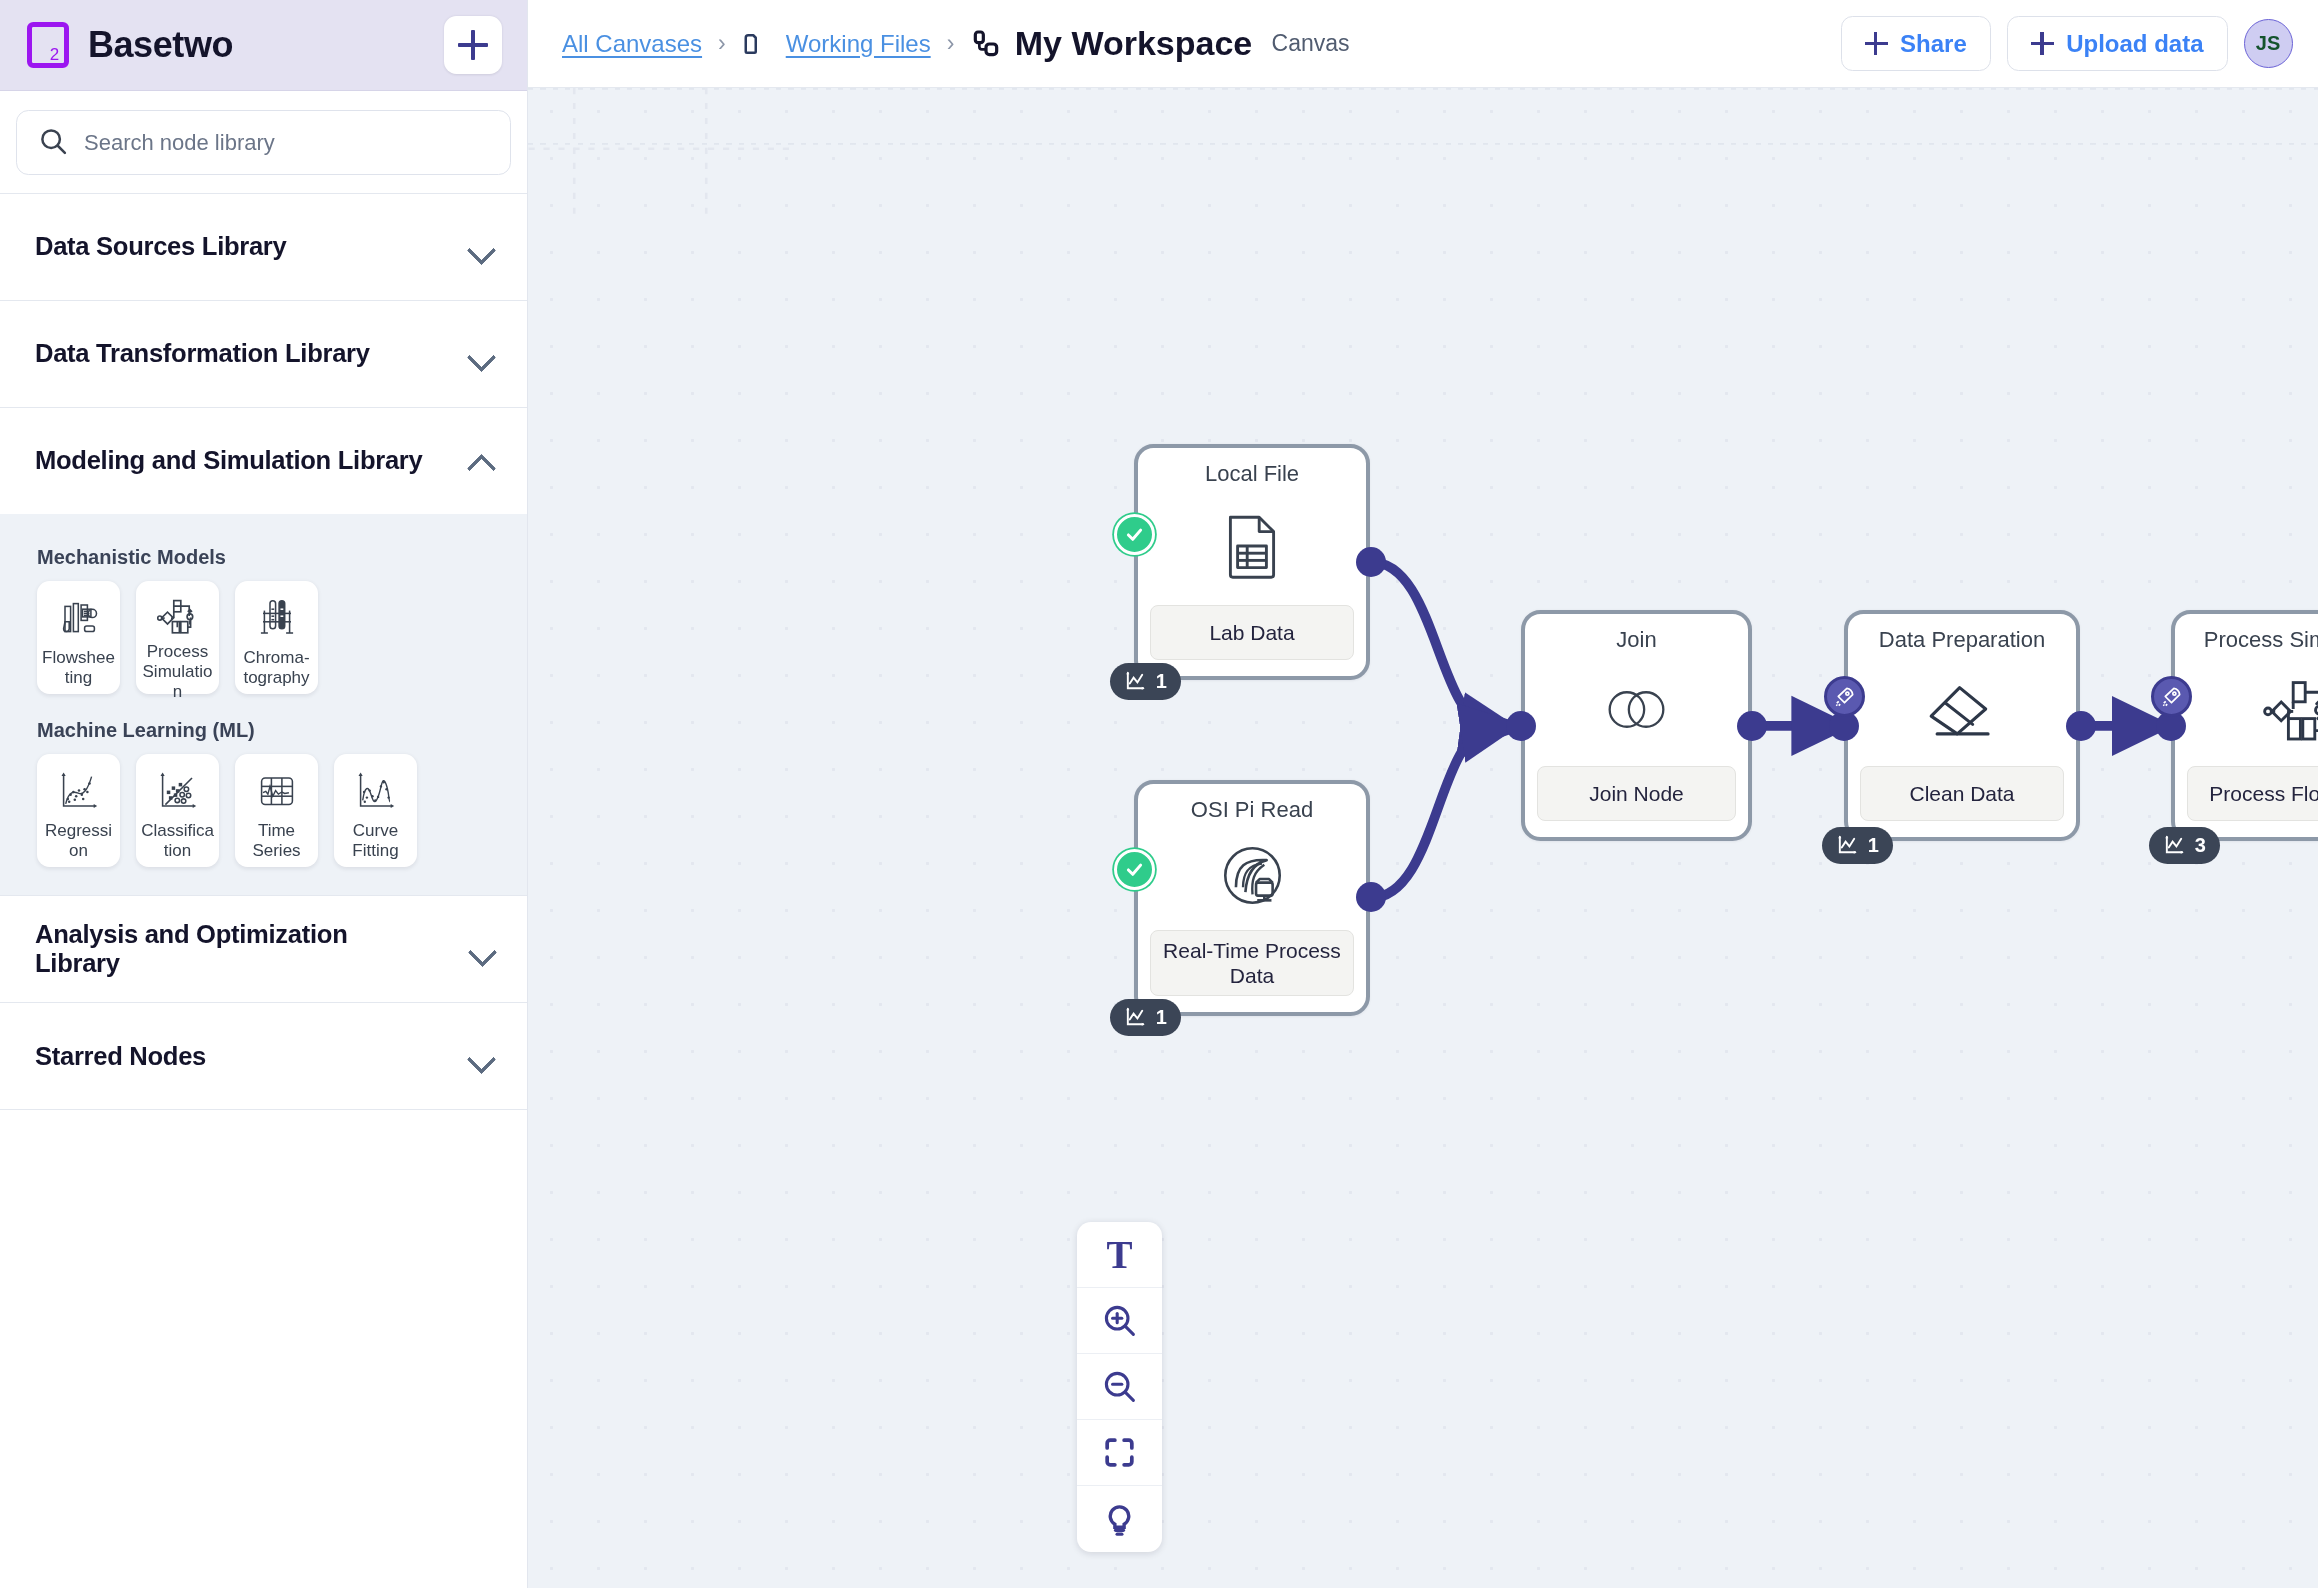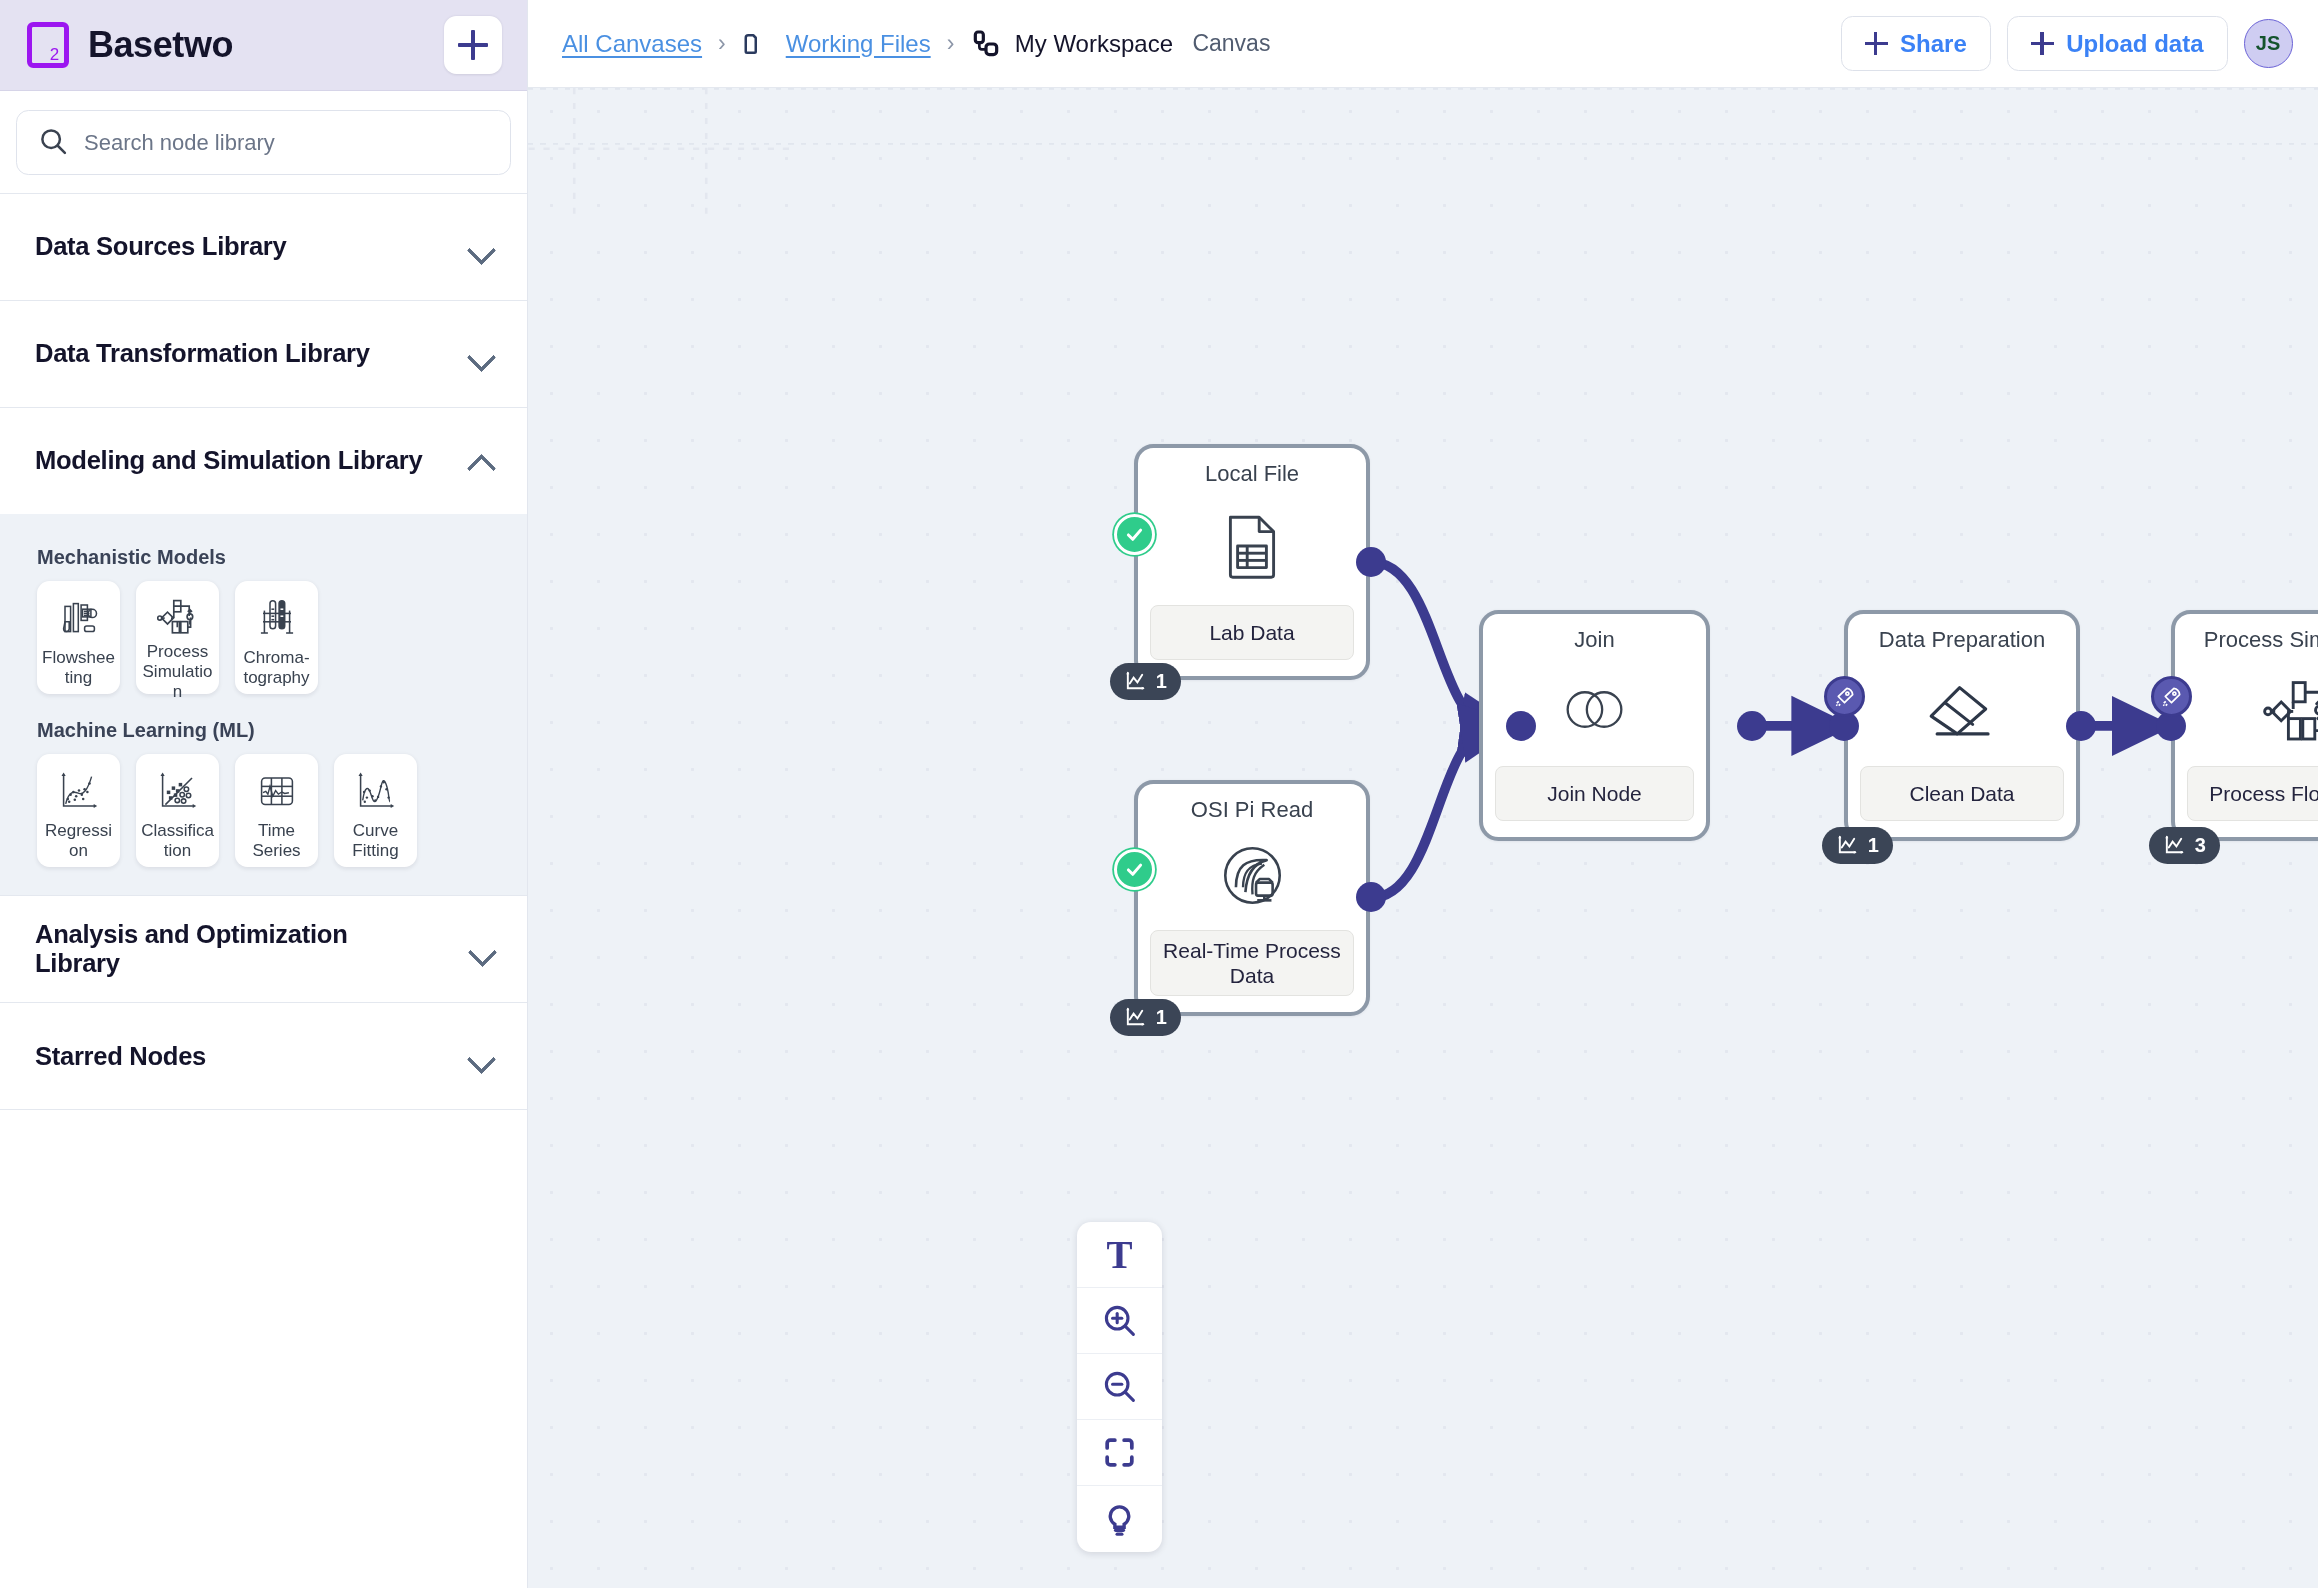--- a/index.html
+++ b/index.html
@@ -115,21 +115,21 @@
     height: 88px; background: #ffffff;
     display: flex; align-items: center; padding: 0 26.5px 0 34px;
     border-bottom: 1.3px solid #e4e8ef;
     position: relative; z-index: 4;
   }
   .crumb-link {
     font-size: 24px; color: #4a90e2; text-decoration: underline;
     text-underline-offset: 4.4px; font-weight: 500; cursor: pointer; white-space: nowrap;
   }
   .crumb-sep { font-size: 23px; color: #8c96a8; margin: 0 16px; }
-  .crumb-cur { font-size: 24px; font-weight: 400; color: #14142b; white-space: nowrap; }
+  .crumb-cur { font-size: 34px; font-weight: 700; color: #14142b; white-space: nowrap; }
   .crumb-sub { font-size: 23px; color: #515c70; margin-left: 19.4px; white-space: nowrap; }
   .folder-ic { margin-right: 14px; display: flex; }
   .ws-ic { margin-right: 12.4px; display: flex; }
 
   .top-actions { margin-left: auto; display: flex; align-items: center; gap: 16px; }
   .pill-btn {
     height: 55px; border: 1.3px solid #dde1ea; border-radius: 11.5px;
     background: #fff; display: flex; align-items: center; gap: 12.4px;
     padding: 0 23px; cursor: pointer;
   }
@@ -583,21 +583,21 @@
         <svg width="23" height="23" viewBox="0 0 24 24" fill="none" stroke="#fff" stroke-width="2" stroke-linecap="round">
             <path d="M4 3 v16 h16"></path>
             <path d="M4 1.5 l-1.6 3h3.2z" fill="#fff" stroke="none"></path>
             <path d="M21.5 19 l-3 -1.6v3.2z" fill="#fff" stroke="none"></path>
             <path d="M6 14 l4-6 4 5 5-8"></path>
           </svg>
         <span>1</span>
       </div>
       <div class="port" style="left:828px; top:794px;"></div>
 
-      <div class="wfnode" style="left:951px; top:522px; width:231px; height:231px;">
+      <div class="wfnode" style="left:993px; top:522px; width:231px; height:231px;">
         <div class="ntitle">Join</div>
         <div class="nicon">
           <svg width="69" height="51" viewBox="0 0 72 48" fill="none" stroke="#39424f" stroke-width="2.4">
             <circle cx="26" cy="24" r="18"></circle>
               <circle cx="46" cy="24" r="18"></circle>
           </svg>
         </div>
         <div class="nlabel">Join Node</div>
       </div>
       <div class="port" style="left:978px; top:623px;"></div>

